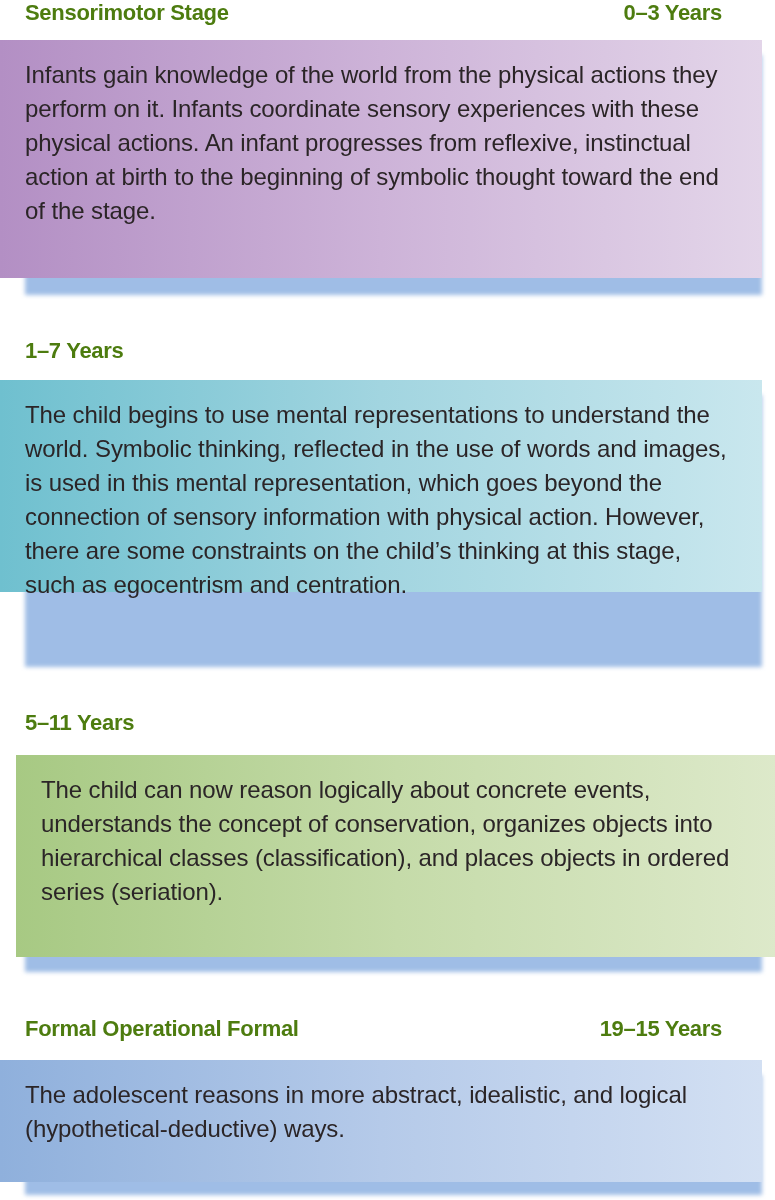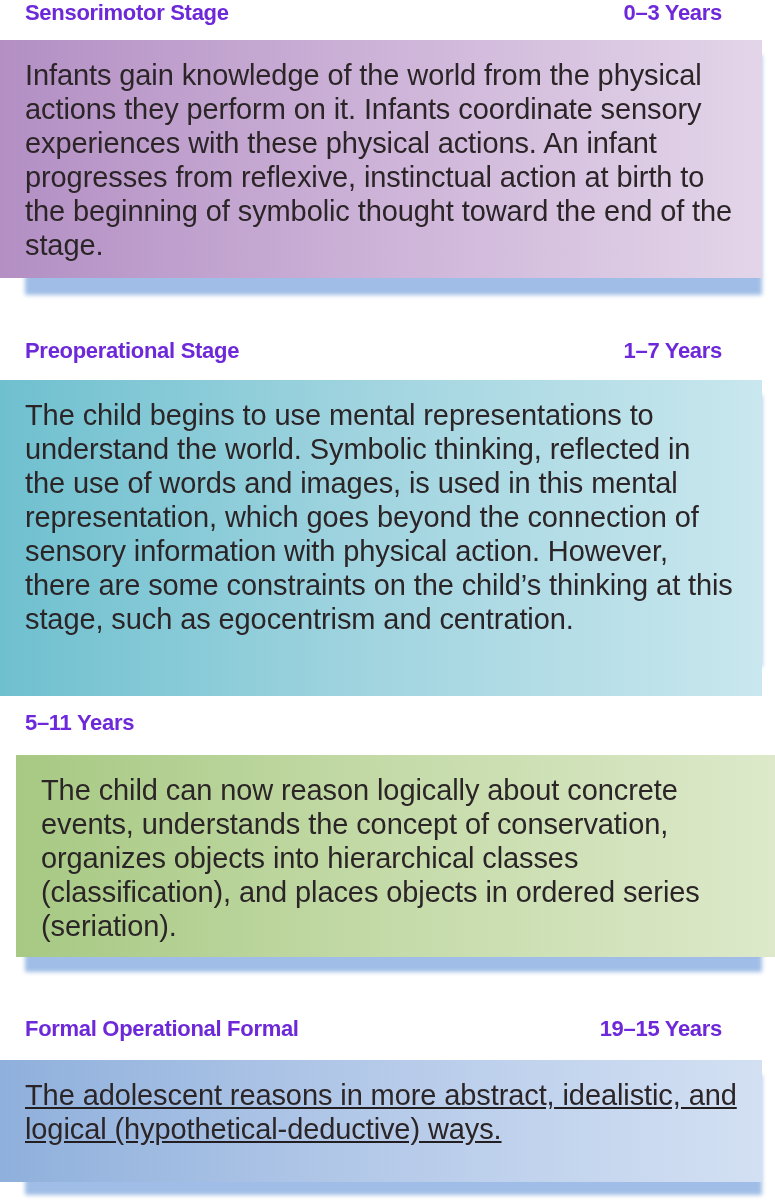--- a/index.html
+++ b/index.html
@@ -1,52 +1,51 @@
 <!DOCTYPE html>
 <html><head>
 <meta charset="utf-8">
 <style>
   html, body { margin:0; padding:0; background:#ffffff; }
   body { width:775px; height:1200px; position:relative; overflow:hidden;
          font-family:"Liberation Sans", "DejaVu Sans", sans-serif; color:#231f20; }
   .heading { position:absolute; left:25px; width:697px; display:flex; justify-content:space-between;
-             font-weight:bold; font-size:22px; letter-spacing:-0.3px; color:#6d28d9; }
+             font-weight:bold; font-size:22px; letter-spacing:-0.3px; color:#4d7c0f; }
   .shadow { position:absolute; left:25px; width:737px; background:#9fbde6; filter:blur(2px); }
   .box { position:absolute; left:0; width:762px; box-sizing:border-box; padding:18px 25px 0 25px; }
-  .box p { margin:0; font-size:29px; line-height:34px; color:#2b2527; letter-spacing:-0.1px; }
+  .box p { margin:0; font-size:24px; line-height:34px; color:#2b2527; letter-spacing:-0.1px; }
 </style>
 </head>
 <body>
 
 <div class="heading" style="top:0px;">
   <span>Sensorimotor Stage</span>
   <span>0–3 Years</span>
 </div>
 <div class="shadow" style="top:55px;height:240px;"></div>
 <div class="box" style="top:40px;height:238px;background:linear-gradient(90deg,#b38fc4 0%,#cdb3d8 50%,#e3d5e9 100%);">
   <p>Infants gain knowledge of the world from the physical actions they perform on it. Infants coordinate sensory experiences with these physical actions. An infant progresses from reflexive, instinctual action at birth to the beginning of symbolic thought toward the end of the stage.</p>
 </div>
 
 <div class="heading" style="top:338px;">
-  <span>Preoperational Stage</span>
   <span>1–7 Years</span>
 </div>
 <div class="shadow" style="top:395px;height:272px;"></div>
-<div class="box" style="top:380px;height:316px;background:linear-gradient(90deg,#6fc0cf 0%,#a2d5e0 50%,#c9e7ee 100%);">
+<div class="box" style="top:380px;height:212px;background:linear-gradient(90deg,#6fc0cf 0%,#a2d5e0 50%,#c9e7ee 100%);">
   <p>The child begins to use mental representations to understand the world. Symbolic thinking, reflected in the use of words and images, is used in this mental representation, which goes beyond the connection of sensory information with physical action. However, there are some constraints on the child’s thinking at this stage, such as egocentrism and centration.</p>
 </div>
 
 <div class="heading" style="top:710px;">
   <span>5–11 Years</span>
 </div>
 <div class="shadow" style="top:770px;height:202px;"></div>
 <div class="box" style="top:755px;height:202px;background:linear-gradient(90deg,#a7c983 0%,#c5dba9 50%,#dde9ca 100%);margin-left:16px;">
   <p>The child can now reason logically about concrete events, understands the concept of conservation, organizes objects into hierarchical classes (classification), and places objects in ordered series (seriation).</p>
 </div>
 
 <div class="heading" style="top:1016px;">
   <span>Formal Operational Formal</span>
   <span>19–15 Years</span>
 </div>
 <div class="shadow" style="top:1075px;height:120px;"></div>
-<div class="box" style="top:1060px;height:122px;background:linear-gradient(90deg,#8fb0dc 0%,#b5cae9 50%,#d3e0f3 100%);text-decoration:underline;">
+<div class="box" style="top:1060px;height:122px;background:linear-gradient(90deg,#8fb0dc 0%,#b5cae9 50%,#d3e0f3 100%);">
   <p>The adolescent reasons in more abstract, idealistic, and logical (hypothetical-deductive) ways.</p>
 </div>
 
 </body></html>

